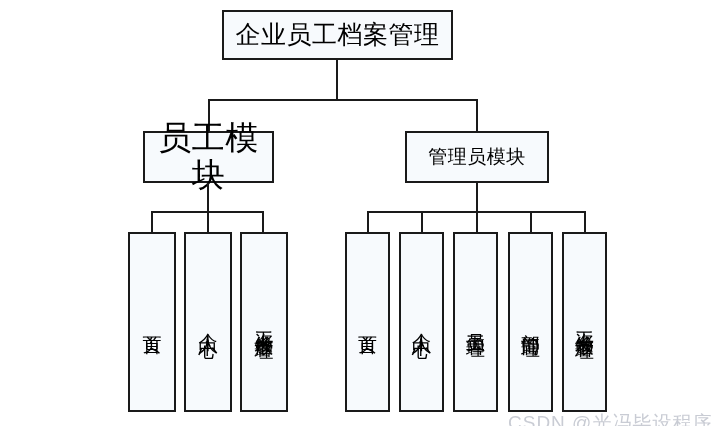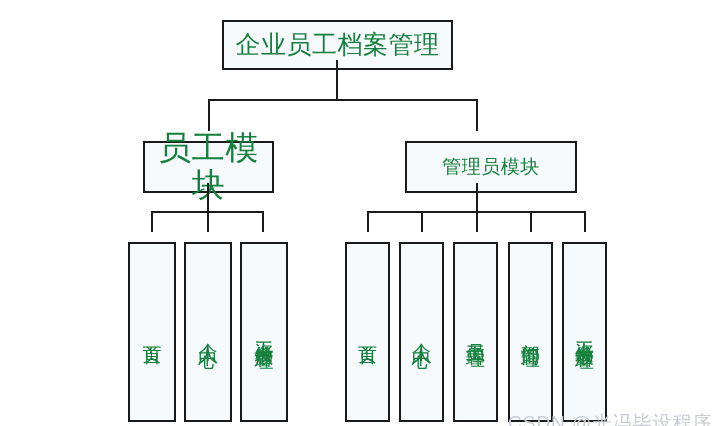--- a/index.html
+++ b/index.html
@@ -20,22 +20,21 @@
   }
   .node {
     position: absolute;
     box-sizing: border-box;
     background: #f7fafd;
     border: 2px solid #1a1a1a;
     display: flex;
     align-items: center;
     justify-content: center;
     text-align: center;
-    color: #15803d;
-    margin-top: 10px;
+    color: #000000;
   }
   .node-label {
     display: block;
     line-height: 1.12;
     letter-spacing: 0.5px;
   }
   
   #node-root {
     left: 222px;
     top: 10px;
@@ -51,21 +50,21 @@
     top: 131px;
     width: 131px;
     height: 52px;
   }
   #node-employee-module .node-label {
     font-size: 33px;
   }
   #node-admin-module {
     left: 405px;
     top: 131px;
-    width: 172px;
+    width: 144px;
     height: 52px;
   }
   #node-admin-module .node-label {
     font-size: 19px;
   }
   
   .leaf {
     top: 232px;
     height: 180px;
   }

